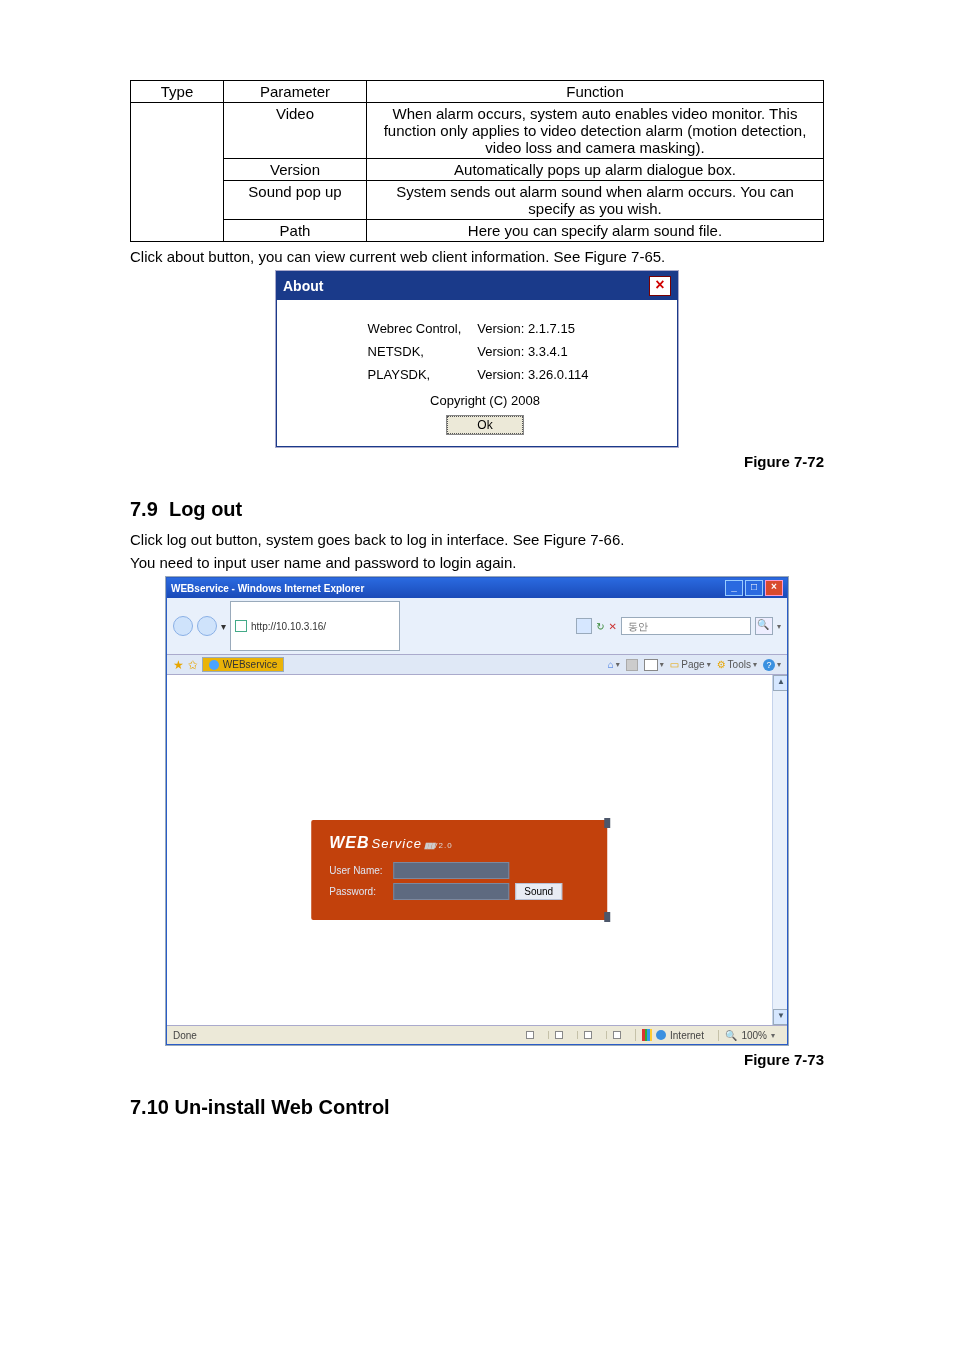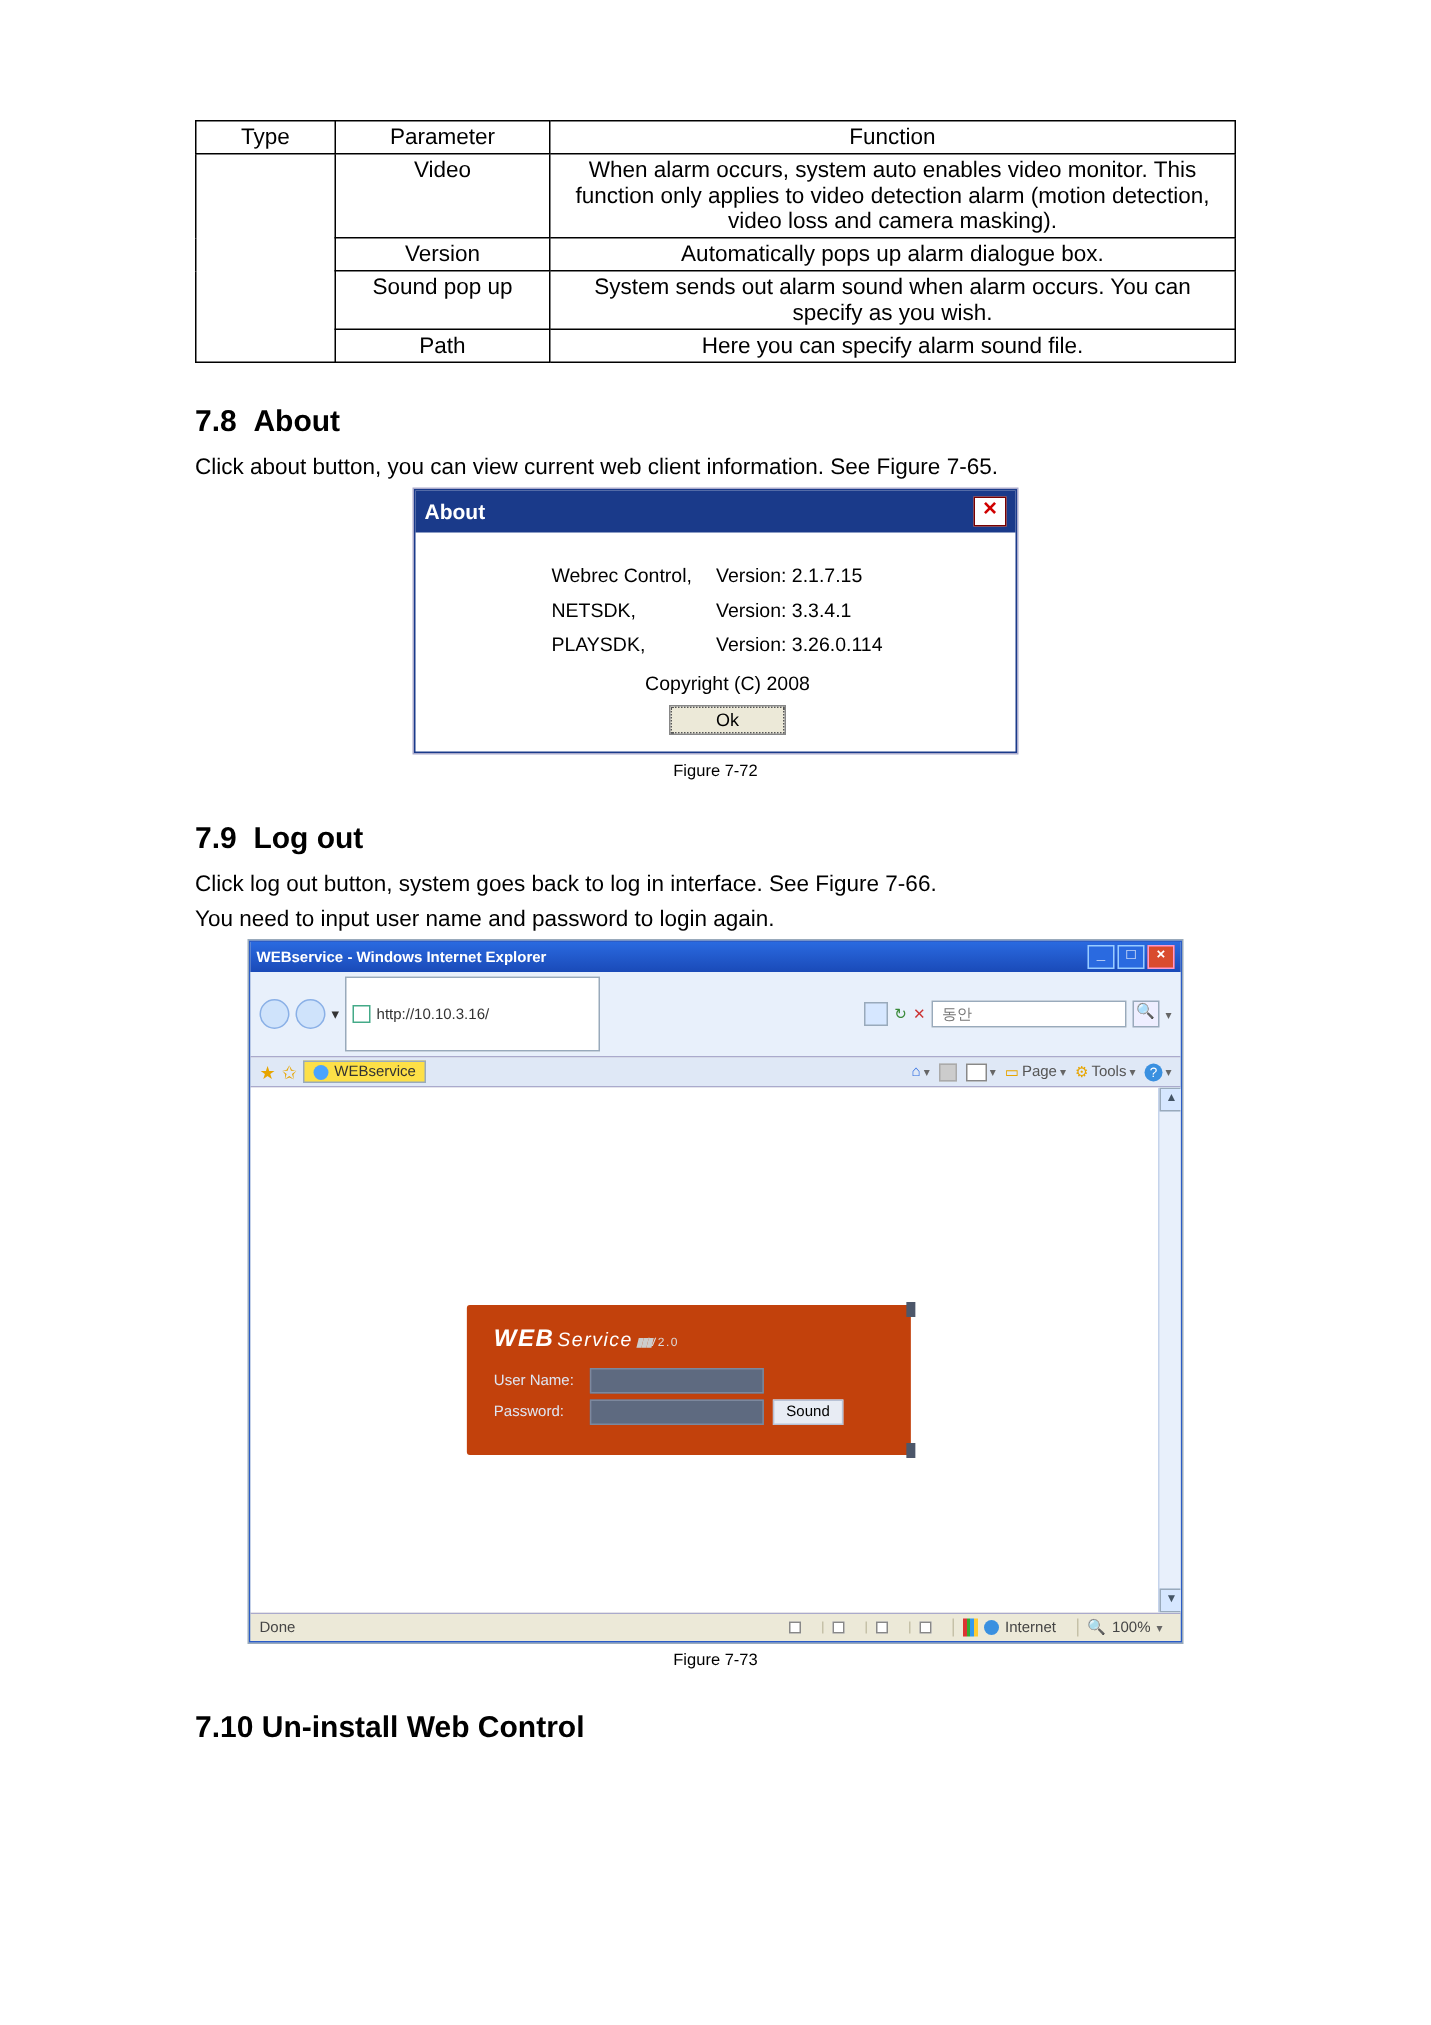--- a/index.html
+++ b/index.html
@@ -35,23 +35,24 @@
     font-family: Arial, Helvetica, sans-serif;
     font-weight: bold;
     font-size: 20px;
     margin: 28px 0 10px 0;
   }
   p.body {
     font-size: 15px;
     margin: 6px 0;
   }
   p.caption {
-    font-size: 11px;
-    text-align: center;
+    font-size: 15px;
+    text-align: right;
     margin: 6px 0 24px 0;
+    font-weight: bold;
   }
 
   
   .about-wrap {
     display: flex;
     justify-content: center;
     margin-top: 6px;
   }
   .about {
     width: 400px;
@@ -189,21 +190,21 @@
     padding: 2px 6px;
     font-size: 10px;
     color: #333;
     display: flex;
     align-items: center;
     justify-content: space-between;
   }
   .fav-left { display: flex; align-items: center; gap: 4px; }
   .fav-icon { color: #e7a500; font-size: 12px; }
   .tab-pill {
-    background: #fde047; border: 1px solid #9ab;
+    background: #eab308; border: 1px solid #9ab;
     padding: 1px 6px;
     display: inline-flex; align-items: center; gap: 4px;
   }
   .tab-e {
     width: 10px; height: 10px;
     border-radius: 50%;
     background: #4aa3ff;
     display: inline-block;
   }
   .tools-right { display: flex; align-items: center; gap: 6px; color: #555; }
@@ -359,23 +360,20 @@
       <td>Sound pop up</td>
       <td>System sends out alarm sound when alarm occurs. You can specify as you wish.</td>
     </tr>
     <tr>
       <td>Path</td>
       <td>Here you can specify alarm sound file.</td>
     </tr>
   </tbody>
     </table>
 
-  <h2 class="sec">
-    <span>7.8</span>&nbsp;&nbsp;<span>About</span>
-  </h2>
   <p class="body">Click about button, you can view current web client information. See Figure 7-65.</p>
 
   <div class="about-wrap">
     <div class="about">
       <div class="titlebar">
         <span>About</span>
         <span class="closebox">×</span>
       </div>
       <div class="content">
         <table class="kv">

